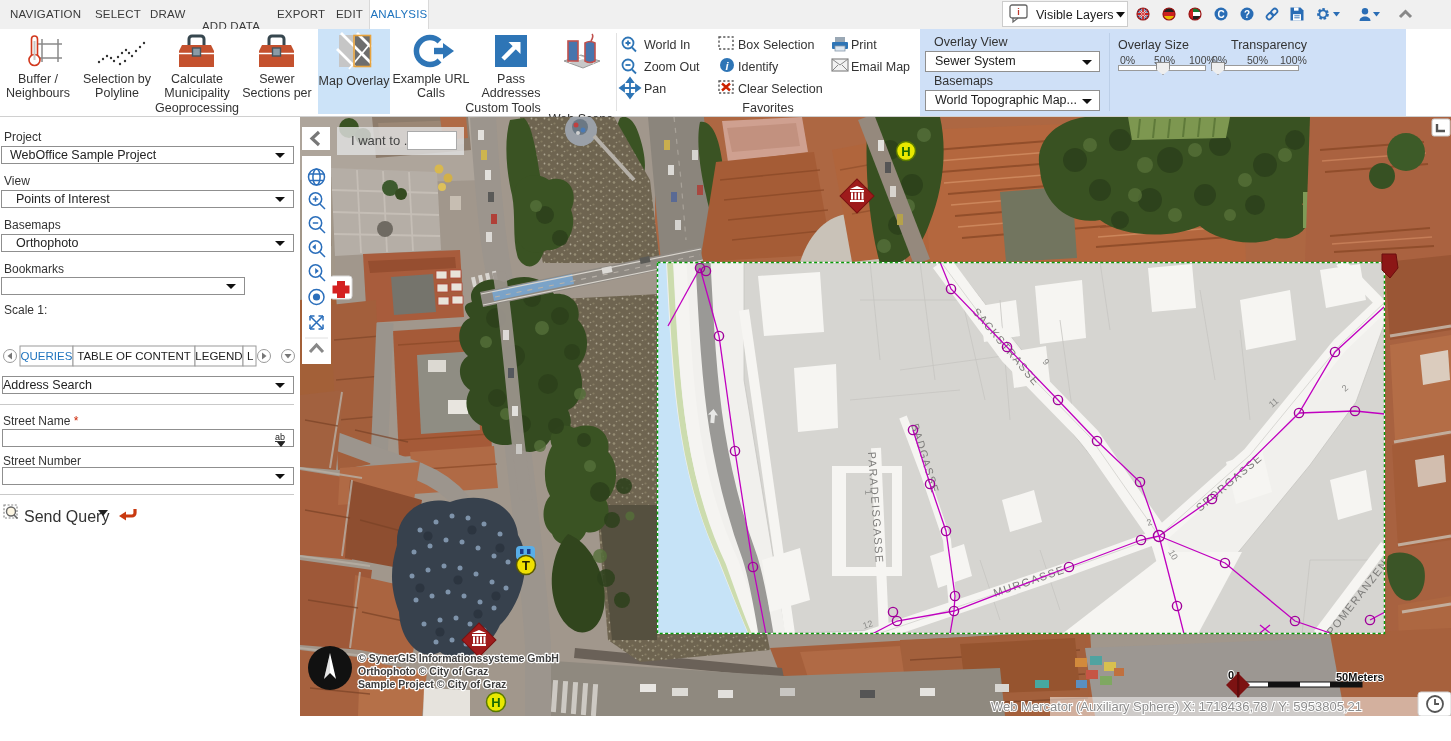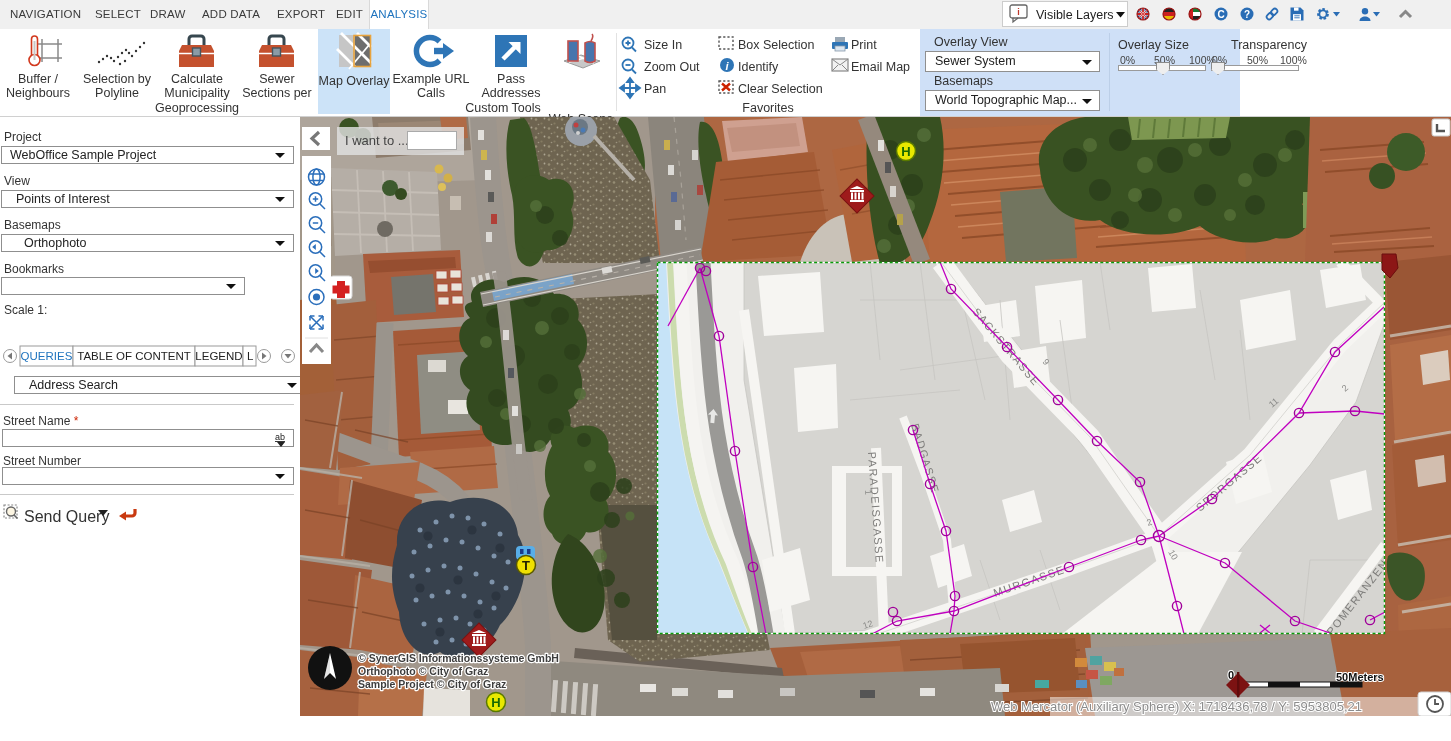--- a/index.html
+++ b/index.html
@@ -15,21 +15,21 @@
 .mitem.active { background:#fff; color:#1e73be; text-align:center;
   border-left:1px solid #d9d9d9; border-right:1px solid #d9d9d9; }
 
 
 #ribbon { position:absolute; left:0; top:29px; width:1451px; height:88px;
   background:#fff; border-bottom:1px solid #d0d0d0; }
 .rlabel { position:absolute; font-size:12.5px; color:#333; text-align:center; line-height:14px; }
 .rgroup { position:absolute; font-size:12.5px; color:#333; text-align:center; }
 .rsep { position:absolute; top:4px; height:78px; width:1px; background:#e2e2e2; }
 .smalltool { position:absolute; font-size:12.5px; color:#333; }
-#overlaypanel { position:absolute; left:920px; top:0; width:320px; height:87px;
+#overlaypanel { position:absolute; left:920px; top:0; width:486px; height:87px;
   background:#cfe0f7; }
 .opdrop { position:absolute; background:#fff; border:1px solid #8f8f8f; height:21px;
   font-size:12.5px; color:#222; line-height:19px; padding-left:9px; }
 .droparrow { position:absolute; right:7px; top:8px; width:0; height:0;
   border-left:5px solid transparent; border-right:5px solid transparent;
   border-top:5px solid #111; }
 .oplabel { position:absolute; font-size:12.5px; color:#333; }
 .slblrow { position:absolute; font-size:10.5px; color:#444; }
 
 
@@ -48,21 +48,21 @@
 #bottomstrip { position:absolute; left:300px; top:716px; width:1151px; height:25px; background:#fff; }
 </style>
 </head>
 <body>
 <div id="app">
 
 <div id="menubar">
   <div class="mitem" style="left:10px;">NAVIGATION</div>
   <div class="mitem" style="left:95px;">SELECT</div>
   <div class="mitem" style="left:150px;">DRAW</div>
-  <div class="mitem" style="left:202px;">ADD DATA</div>
+  <div class="mitem" style="left:202px;margin-top:12px;">ADD DATA</div>
   <div class="mitem" style="left:277px;text-align:right;">EXPORT</div>
   <div class="mitem" style="left:336px;">EDIT</div>
   <div class="mitem active" style="left:369px; width:60px;">ANALYSIS</div>
   <div id="vlbox" style="position:absolute; left:1002px; top:1px; width:126px; height:26px;
      background:#fff; border:1px solid #ccc;"></div>
   <svg style="position:absolute; left:1002px; top:0;" width="449" height="29" viewBox="0 0 449 29">
     <g transform="translate(8,5)">
       <rect x="0" y="0" width="17" height="13" rx="2" fill="none" stroke="#666" stroke-width="1.3"></rect>
       <path d="M3,13 l0,4 l5,-4" fill="none" stroke="#666" stroke-width="1.3"></path>
       <text x="8.5" y="10" font-size="9" fill="#c0392b" text-anchor="middle" font-weight="bold">i</text>
@@ -249,21 +249,21 @@
   <div class="rlabel" style="left:157px; top:43px; width:80px;">Calculate<br>Municipality</div>
   <div class="rlabel" style="left:237px; top:43px; width:80px;">Sewer<br>Sections per</div>
   <div class="rgroup" style="left:155px; top:72px; width:80px;">Geoprocessing</div>
 
   <div class="rlabel" style="left:390px; top:43px; width:82px;">Example URL<br>Calls</div>
   <div class="rlabel" style="left:470px; top:43px; width:82px;">Pass<br>Addresses</div>
   <div class="rlabel" style="left:540px; top:43px; width:82px;margin-top:40px;">Web Scene</div>
   <div class="rgroup" style="left:463px; top:72px; width:80px;">Custom Tools</div>
   <div class="rsep" style="left:616px;"></div>
 
-  <div class="smalltool" style="left:644px; top:9px;">Size In</div>
+  <div class="smalltool" style="left:644px; top:9px;">World In</div>
   <div class="smalltool" style="left:644px; top:31px;">Zoom Out</div>
   <div class="smalltool" style="left:644px; top:53px;">Pan</div>
   <div class="smalltool" style="left:738px; top:9px;">Box Selection</div>
   <div class="smalltool" style="left:738px; top:31px;">Identify</div>
   <div class="smalltool" style="left:738px; top:53px;">Clear Selection</div>
   <div class="smalltool" style="left:851px; top:9px;">Print</div>
   <div class="smalltool" style="left:851px; top:31px;">Email Map</div>
   <div class="rgroup" style="left:728px; top:72px; width:80px;">Favorites</div>
 
   <div id="overlaypanel">
@@ -288,21 +288,21 @@
     <div style="position:absolute; left:291px; top:33px; width:14px; height:13px; background:#eee; border:1px solid #8a8a8a; clip-path:polygon(0 0,100% 0,100% 55%,50% 100%,0 55%);"></div>
   </div>
 </div>
 
 <div id="sidebar">
   <div class="slabel" style="left:4px; top:13px;">Project</div>
   <div class="sdrop" style="left:1px; top:29px; width:293px;">WebOffice Sample Project<span class="sarrow"></span></div>
   <div class="slabel" style="left:4px; top:57px;">View</div>
   <div class="sdrop" style="left:1px; top:73px; width:293px; padding-left:14px;">Points of Interest<span class="sarrow"></span></div>
   <div class="slabel" style="left:4px; top:101px;">Basemaps</div>
-  <div class="sdrop" style="left:1px; top:117px; width:293px; padding-left:22px;">Orthophoto<span class="sarrow"></span></div>
+  <div class="sdrop" style="left:1px; top:117px; width:293px; padding-left:14px;">Orthophoto<span class="sarrow"></span></div>
   <div class="slabel" style="left:4px; top:145px;">Bookmarks</div>
   <div class="sdrop" style="left:1px; top:160px; width:244px;">
         <span class="sarrow"></span>
       </div>
   <div class="slabel" style="left:4px; top:186px;">Scale 1:</div>
 
   <svg style="position:absolute; left:0; top:228px;" width="300" height="22" viewBox="0 0 300 22">
     <g font-family="Liberation Sans, sans-serif" font-size="11.5">
       <circle cx="10" cy="11" r="6.5" fill="#fff" stroke="#9a9a9a"></circle>
       <polygon points="7.5,11 12,7.5 12,14.5" fill="#777"></polygon>
@@ -313,21 +313,21 @@
       <rect x="195" y="1" width="48" height="20" fill="#fff" stroke="#9a9a9a"></rect>
       <text x="219" y="15" fill="#222" text-anchor="middle">LEGEND</text>
       <rect x="243" y="1" width="13" height="20" fill="#fff" stroke="#9a9a9a"></rect>
       <text x="247" y="15" fill="#222">L</text>
       <circle cx="264" cy="11" r="6.5" fill="#fff" stroke="#9a9a9a"></circle>
       <polygon points="266.5,11 262,7.5 262,14.5" fill="#777"></polygon>
       <circle cx="288" cy="11" r="6.5" fill="#fff" stroke="#9a9a9a"></circle>
       <polygon points="288,13.5 284.5,9 291.5,9" fill="#777"></polygon>
     </g>
   </svg>
-  <div class="sdrop" style="left:14px; top:259px; width:292px; padding-left:14px;">Address Search<span class="sarrow"></span></div>
+  <div class="sdrop" style="left:2px; top:259px; width:292px; padding-left:0;">Address Search<span class="sarrow"></span></div>
   <div class="hline" style="top:287px;"></div>
   <div class="slabel" style="left:3px; top:297px;">Street Name<span style="color:#cc2200;"> *</span></div>
   <div class="sdrop" style="left:2px; top:312px; width:292px;"></div>
   <div class="slabel" style="left:3px; top:337px;">Street Number</div>
   <div class="sdrop" style="left:2px; top:350px; width:292px;">
         <span class="sarrow"></span>
       </div>
   <div class="hline" style="top:377px;"></div>
   <div class="slabel" style="left:24px; top:391px; font-size:16px;">Send Query</div>
   <svg style="position:absolute; left:0; top:384px;" width="140" height="26" viewBox="0 0 140 26">
@@ -960,21 +960,21 @@
 </svg>
 
 
 <div style="position:absolute; left:2px; top:10px; width:28px; height:23px; background:#fff;">
 <svg width="28" height="23">
           <path d="M17,5 L10,11.5 L17,18" fill="none" stroke="#777" stroke-width="3.2"></path>
         </svg>
 </div>
 
 <div style="position:absolute; left:37px; top:10px; width:127px; height:28px; background:rgba(225,225,225,0.82);
-  font-size:13px; color:#444; line-height:28px; padding-left:8px;">I want to ...
+  font-size:13px; color:#444; line-height:28px; padding-left:14px;">I want to ...
 <span style="position:absolute; left:70px; top:4px; width:50px; height:19px; background:#fff; border:1px solid #aaa;"></span>
 </div>
 
 <div style="position:absolute; left:2px; top:39px; width:29px; height:208px; background:#fff;">
 <svg width="29" height="208" viewBox="0 0 29 208">
 <g stroke="#2a6ebb" fill="none" stroke-width="1.5">
 
   <circle cx="14.5" cy="21" r="8"></circle>
   <ellipse cx="14.5" cy="21" rx="3.6" ry="8"></ellipse>
   <path d="M7,18 h15 M7,24.5 h15"></path>

